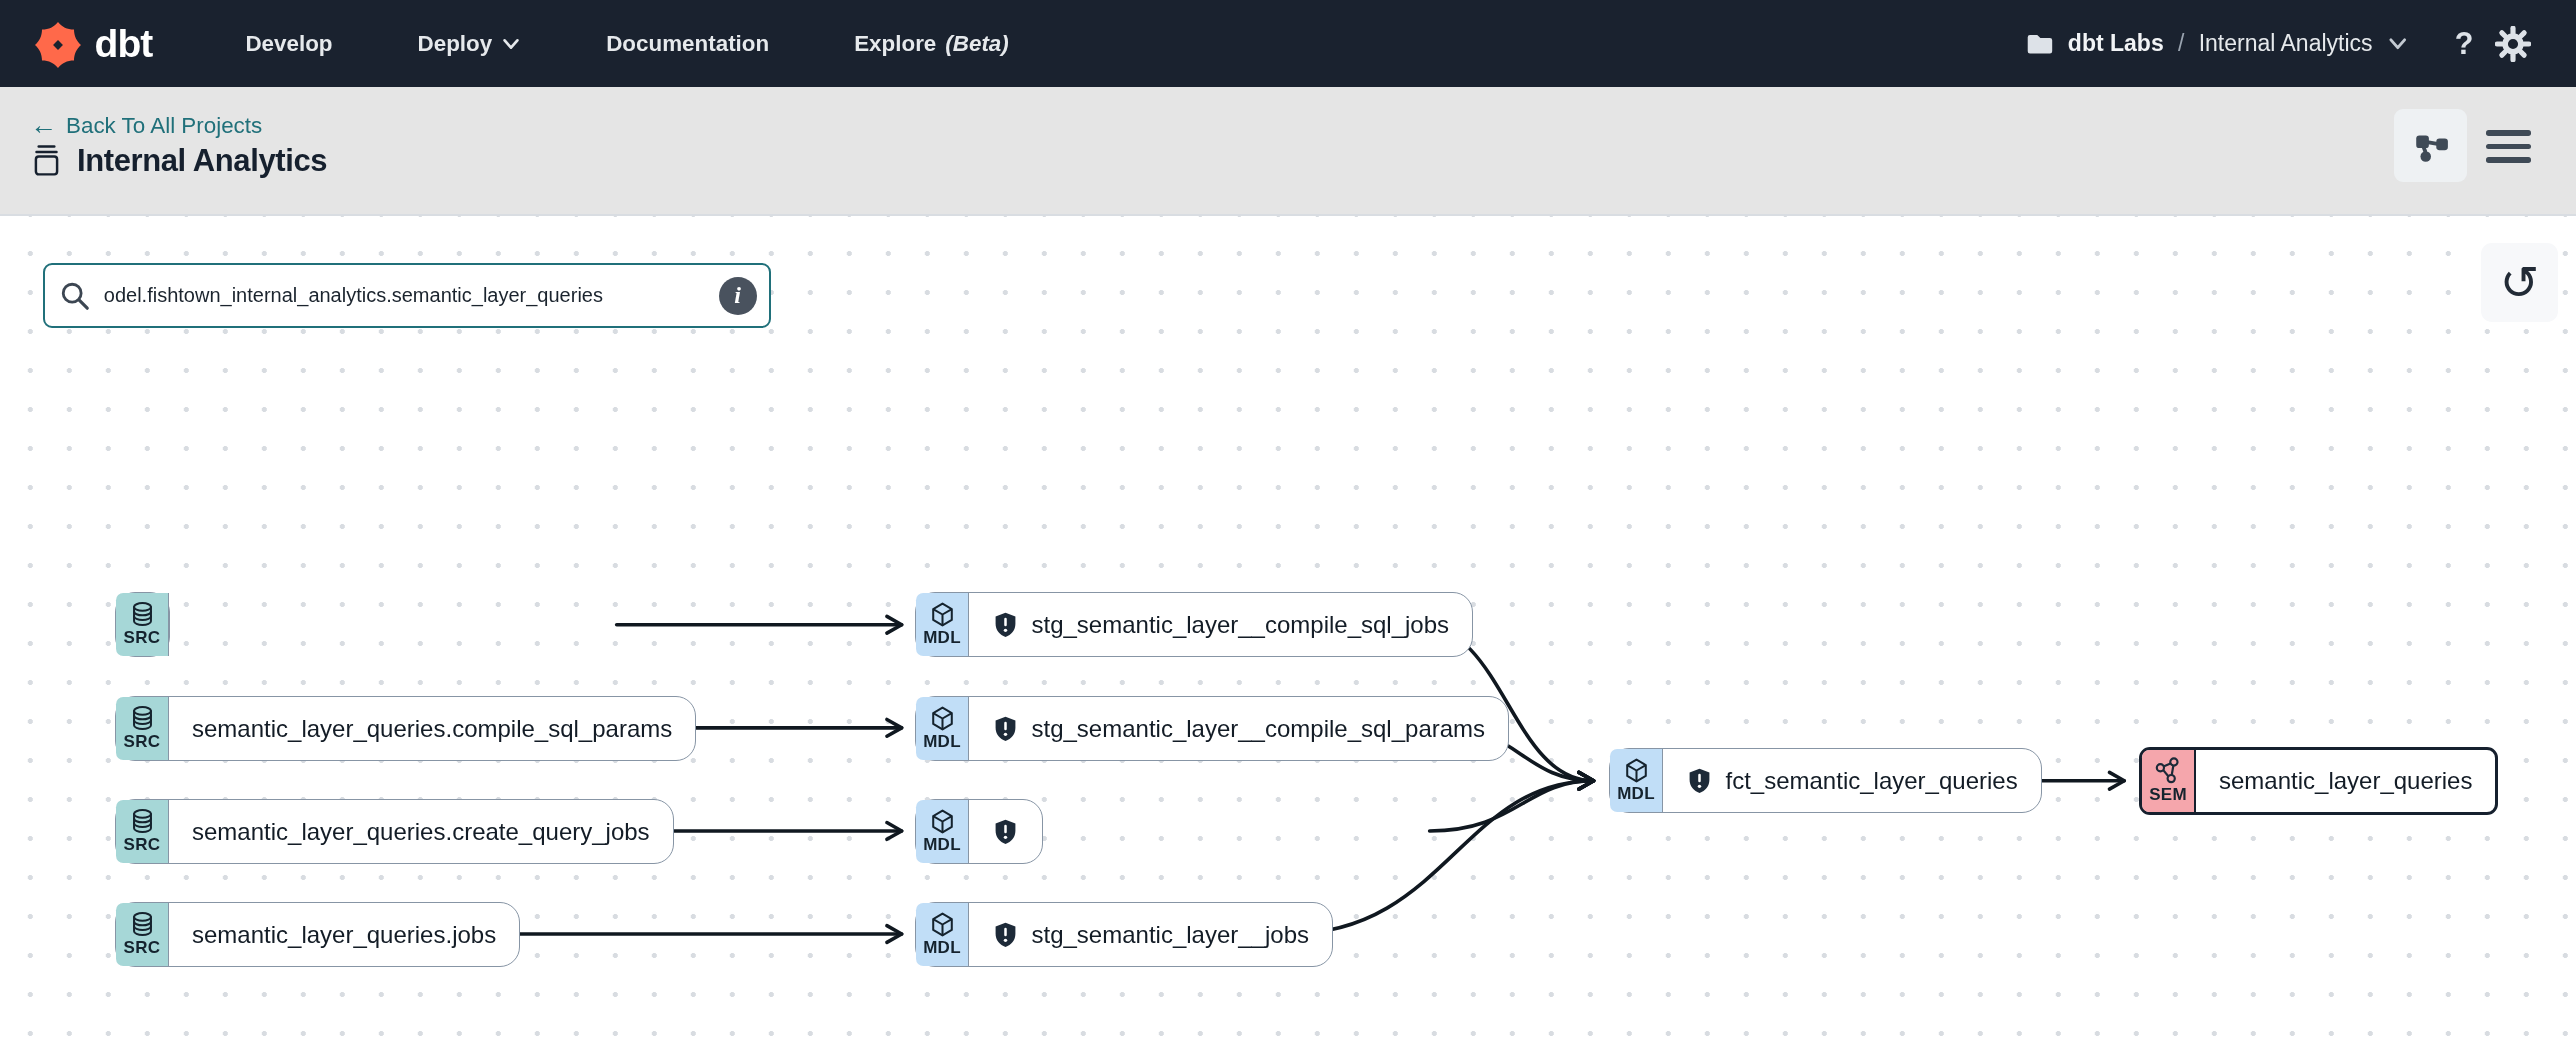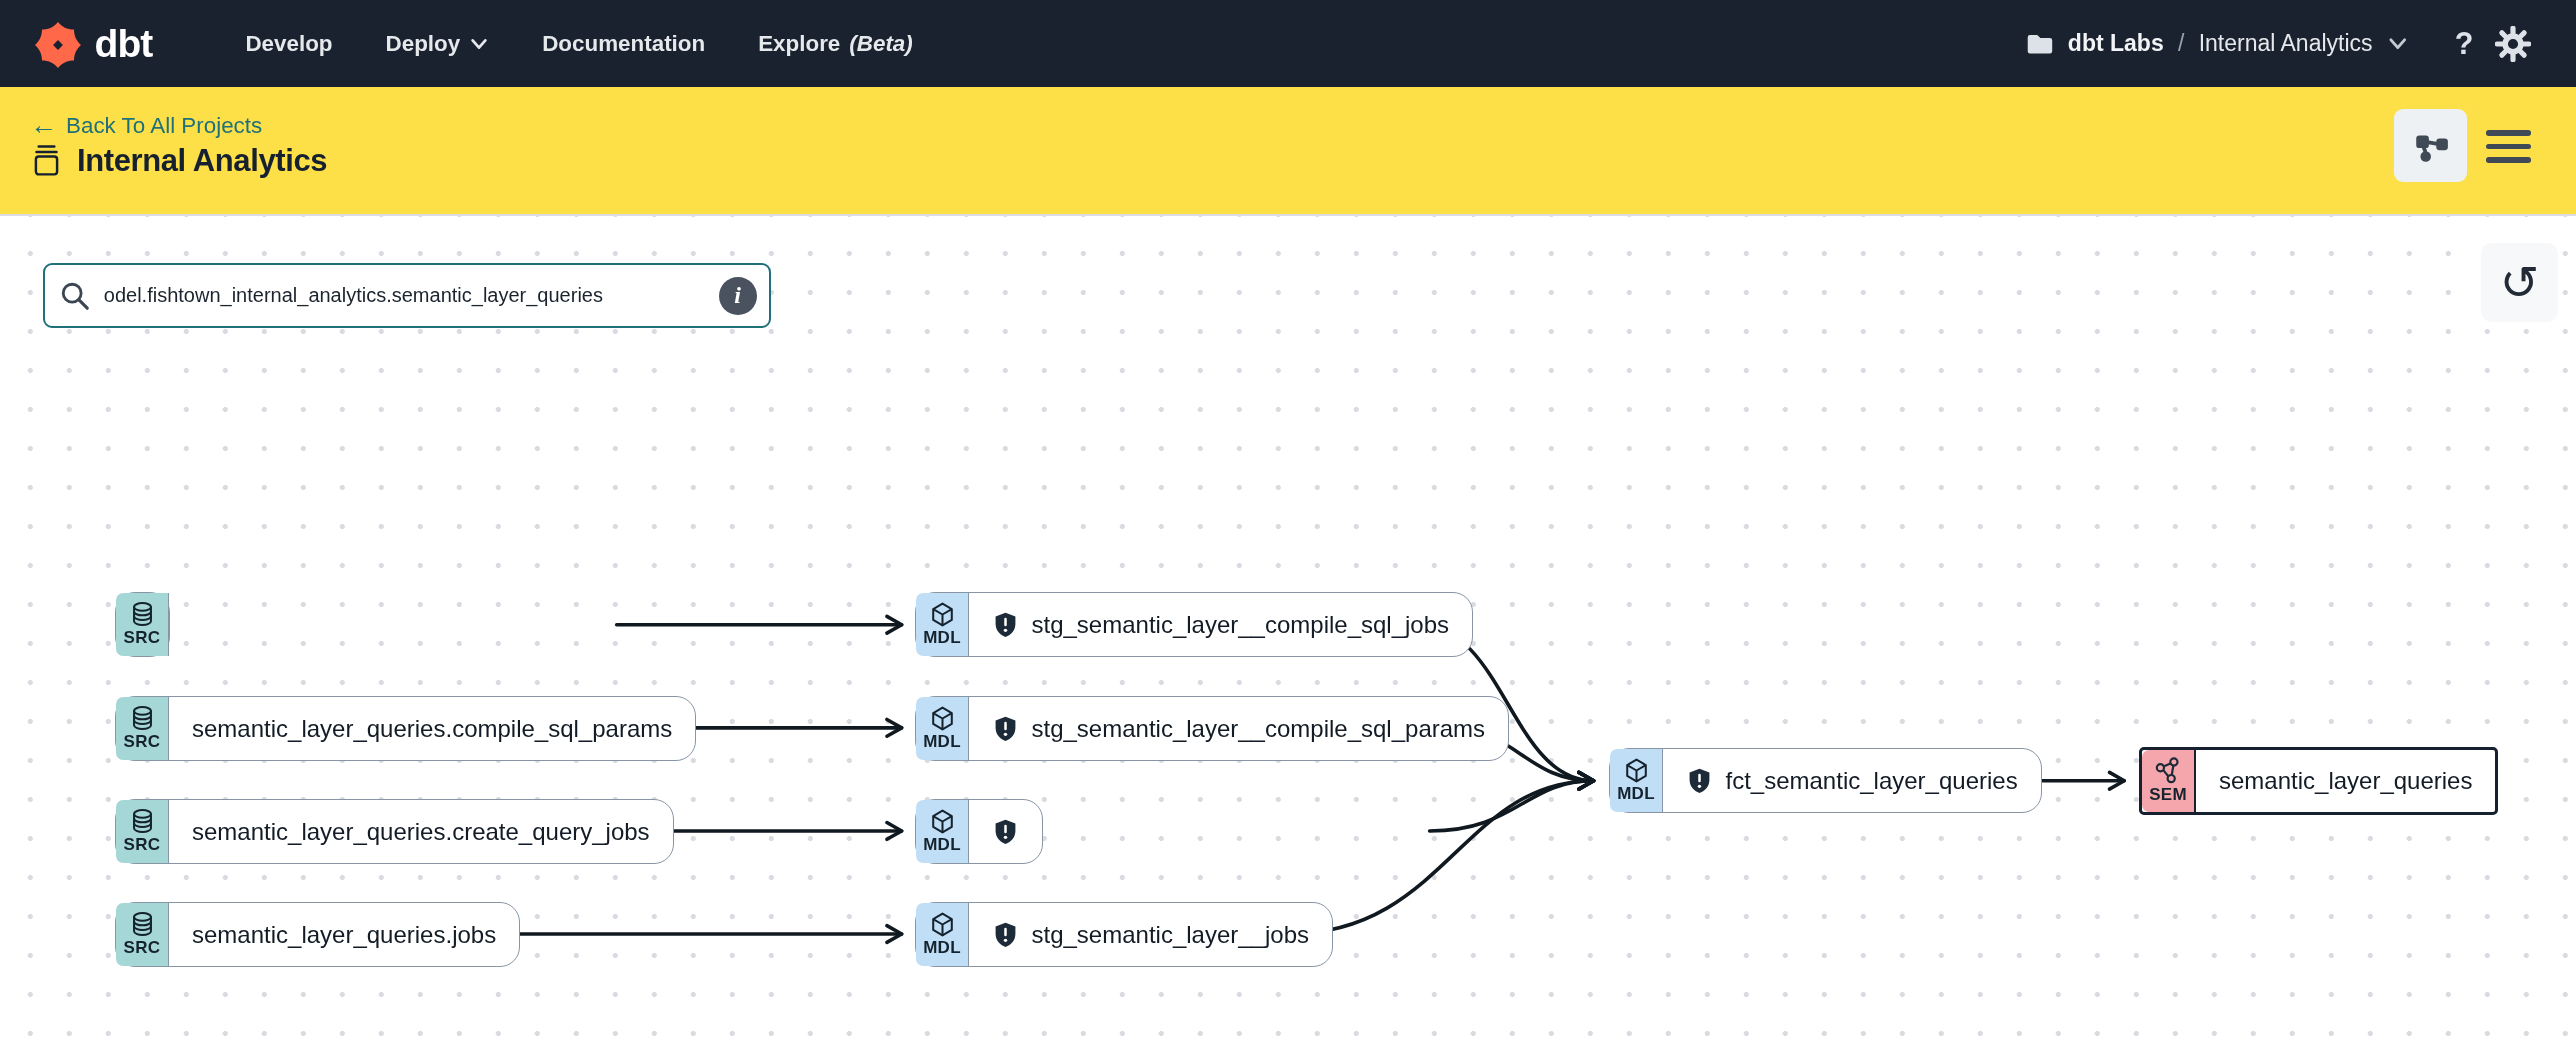--- a/index.html
+++ b/index.html
@@ -1,24 +1,24 @@
 <!DOCTYPE html>
 <html style="font-size:14.3px"><head>
 <meta charset="utf-8">
 <style>
   html,body{margin:0;padding:0;}
-  .page{position:relative;width:2576px;height:1047px;background:#fde047;overflow:hidden;
+  .page{position:relative;width:2576px;height:1047px;background:#e5e5e5;overflow:hidden;
         font-family:"Liberation Sans",sans-serif;-webkit-font-smoothing:antialiased;}
 
   
   .navbar{position:absolute;left:0;top:0;width:2576px;height:87px;background:#1a222f;
           display:flex;align-items:center;box-sizing:border-box;padding:0 45px 0 34px;}
   .brand{display:flex;align-items:center;gap:12.5px;margin-right:93px;}
   .brand-text{color:#ffffff;font-size:39px;font-weight:bold;letter-spacing:-0.9px;}
-  .nav-items{display:flex;align-items:center;gap:53px;}
+  .nav-items{display:flex;align-items:center;gap:85px;}
   .nav-item{display:flex;align-items:center;gap:9px;color:#e6e9ec;font-size:22.4px;font-weight:bold;cursor:pointer;}
   .nav-item .beta{font-style:italic;}
   .nav-right{margin-left:auto;display:flex;align-items:center;gap:21.5px;}
   .org-cluster{display:flex;align-items:center;gap:14.3px;}
   .org-name{color:#f2f4f6;font-size:23px;font-weight:bold;}
   .org-slash{color:#9aa4b0;font-size:23px;}
   .proj-name{color:#e6e9ec;font-size:23px;}
   .help-glyph{color:#dde2e8;font-size:30.5px;font-weight:bold;margin-left:25px;}
   .chev{display:inline-block;}
 
@@ -55,21 +55,21 @@
   .node{position:absolute;display:flex;align-items:stretch;height:65px;box-sizing:border-box;
         background:#ffffff;border:1.8px solid #8795a5;border-radius:20px;cursor:pointer;}
   .badge{width:52px;flex:0 0 auto;display:flex;flex-direction:column;align-items:center;justify-content:center;
          gap:0.9px;border-right:1.8px solid #8795a5;border-radius:7.2px 0 0 7.2px;}
   .badge .badge-label{font-size:17px;font-weight:600;color:#15232e;letter-spacing:0.3px;}
   .badge-src{background:#a6d7d7;}
   .badge-mdl{background:#c1def7;}
   .badge-sem{background:#f5a6ac;}
   .node-body{display:flex;align-items:center;gap:12.5px;padding:0 23px;white-space:nowrap;
              font-size:24px;color:#131c26;}
-  .node-sem{border:3.6px solid #16202e;height:68px;border-radius:5px;}
+  .node-sem{border:3.6px solid #16202e;height:68px;border-radius:11px;}
   .node-sem .badge{border-right:2.7px solid #16202e;}
 </style>
 </head>
 <body>
 
 <div class="page">
 
   <div class="navbar">
     <div class="brand">
       <svg width="48" height="48" viewBox="0 0 48 48">

